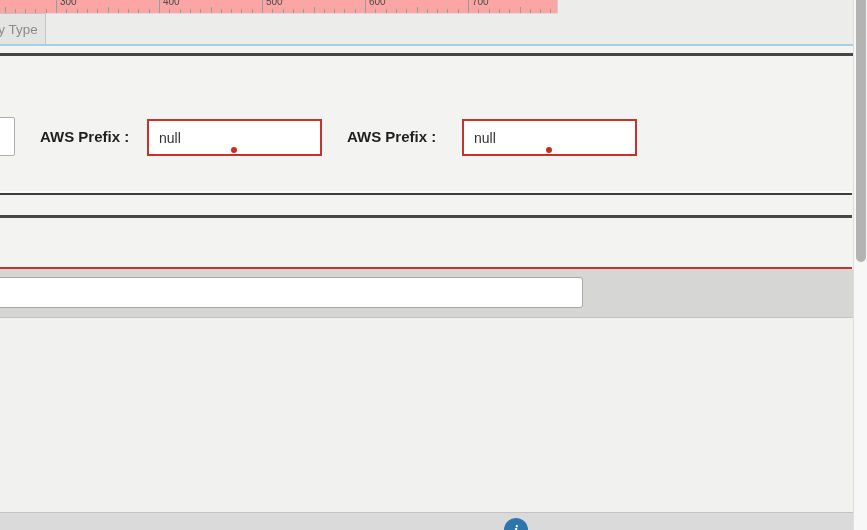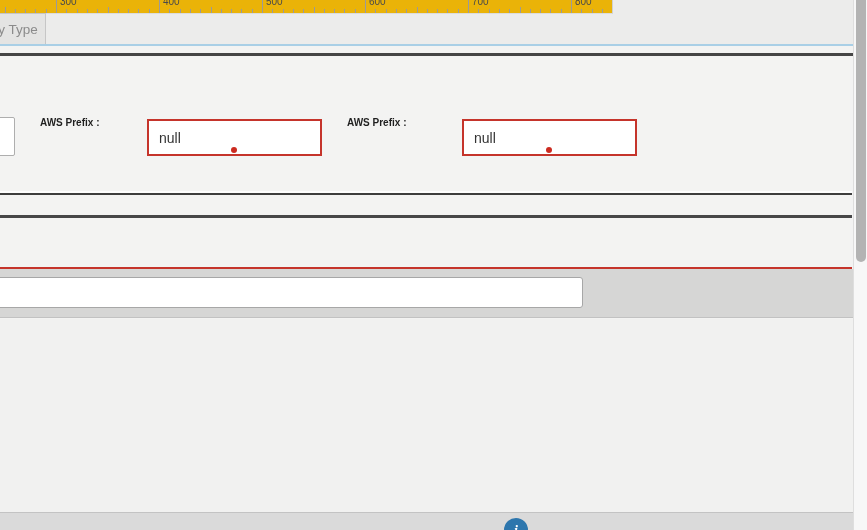--- a/index.html
+++ b/index.html
@@ -2,38 +2,38 @@
 <html><head>
 <meta charset="utf-8">
 <style>
   * { margin:0; padding:0; box-sizing:border-box; }
   html,body { width:867px; height:530px; }
   body { font-family:"Liberation Sans", sans-serif; position:relative; overflow:hidden; background:#f3f3f2; }
   .screen { position:absolute; inset:0; width:867px; height:530px; }
 
   
   .header { position:absolute; left:0; top:0; width:853px; height:46px; background:#ececeb; }
-  .ruler { position:absolute; left:0; top:0; width:613px; height:14px; background:#eab308;
+  .ruler { position:absolute; left:0; top:0; width:558px; height:14px; background:#fca5a5;
            border-bottom:1px solid #dcdcdc; border-right:1px solid #cfcfcf; overflow:hidden; }
   .ruler .num { position:absolute; top:-4px; font-size:10px; color:#4a4a4a; }
   .ruler .tick { position:absolute; width:1px; background:#9a9a9a; }
 
   .tab { position:absolute; top:13px; height:31px; background:#e4e4e3;
          border:1px solid #c6c6c6; border-bottom:none; display:flex; align-items:center;
          justify-content:center; font-size:13.5px; overflow:hidden; cursor:default; }
   .tab-1 { left:-10px; width:56px; color:#8b8b8b; }
   .tab-2 { left:47px; width:96px; color:#3d3d3d; }
   .tab-underline { position:absolute; left:0; top:44px; width:853px; height:2px; }
 
   .dark-bar-1 { position:absolute; left:0; top:53px; width:853px; height:3px; background:#454545; }
 
   
   .cut-input-left { position:absolute; left:-26px; top:117px; width:41px; height:39px;
                     background:#fff; border:1px solid #aeaeae; border-radius:2px; }
-  .field-label { position:absolute; top:117px; font-size:10px; font-weight:bold; color:#1f1f1f; white-space:nowrap; }
+  .field-label { position:absolute; top:128px; font-size:15px; font-weight:bold; color:#1f1f1f; white-space:nowrap; }
   .lbl-prefix { left:40px; }
   .lbl-region { left:347px; }
   .lbl-backend { left:661px; }
   .error-input { position:absolute; top:119px; width:175px; height:37px; background:#fff;
                  border:2px solid #c5342b; font-family:"Liberation Sans",sans-serif;
                  font-size:14px; color:#333; padding:0 0 0 10px; outline:none; }
   .inp-prefix { left:147px; }
   .inp-region { left:462px; }
   .error-dot { position:absolute; top:147px; width:6px; height:6px; border-radius:50%; background:#cc2b20; }
   .dot-prefix { left:231px; }

